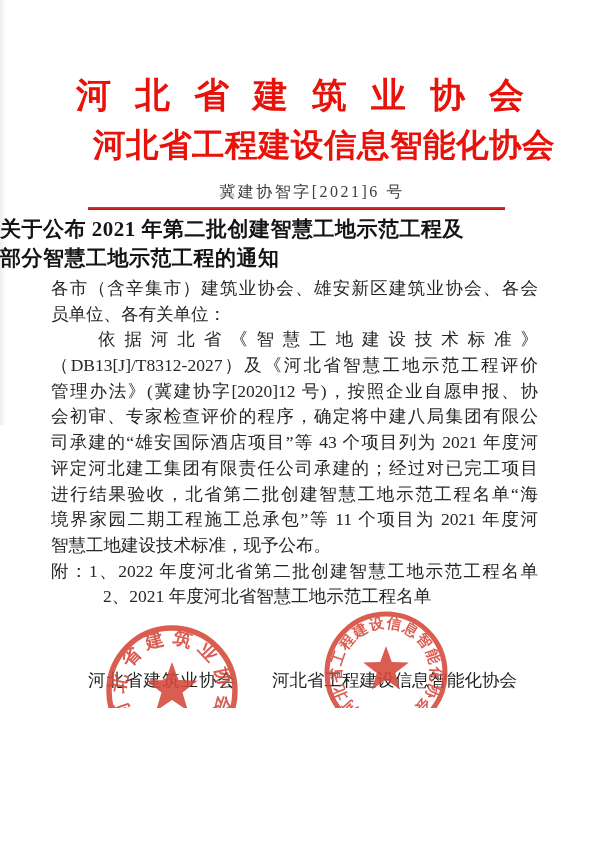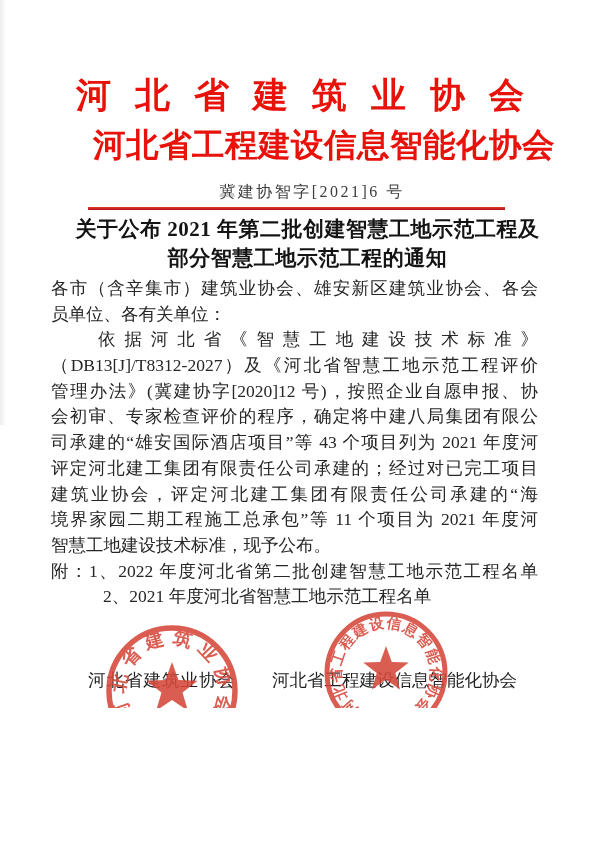--- a/index.html
+++ b/index.html
@@ -20,21 +20,21 @@
   }
   .docnum{
     position:absolute;left:0;top:182px;width:600px;text-align:center;
     font-size:16px;color:#3c3c3c;letter-spacing:2.5px;margin-left:12px;
   }
   .red-rule{
     position:absolute;left:88px;top:207px;width:417px;height:3px;
     background:linear-gradient(to bottom,#e0392f,#b3121a);
   }
   .title{
-    position:absolute;left:16px;top:215px;width:583px;text-align:center;
+    position:absolute;left:0;top:215px;width:583px;text-align:left;
     font-size:21px;font-weight:bold;color:#141414;line-height:28.5px;letter-spacing:0.5px;
   }
   .bodytext{
     position:absolute;left:51px;top:276px;width:487px;
     font-size:17.5px;color:#262626;
   }
   .ln{height:25.7px;line-height:25.7px;white-space:nowrap;}
   .ln.j{white-space:normal;text-align:justify;text-align-last:justify;text-justify:inter-ideograph;}
   .ln.ind1{text-indent:47px;}
   .ln.ind2{text-indent:52px;}
@@ -74,21 +74,21 @@
 
   <div class="bodytext">
     <div class="ln j">各市（含辛集市）建筑业协会、雄安新区建筑业协会、各会</div>
     <div class="ln">员单位、各有关单位：</div>
     <div class="ln j ind1">依据河北省《智慧工地建设技术标准》</div>
     <div class="ln j">（DB13[J]/T8312-2027）及《河北省智慧工地示范工程评价</div>
     <div class="ln j">管理办法》(冀建协字[2020]12 号)，按照企业自愿申报、协</div>
     <div class="ln j">会初审、专家检查评价的程序，确定将中建八局集团有限公</div>
     <div class="ln j">司承建的“雄安国际酒店项目”等 43 个项目列为 2021 年度河</div>
     <div class="ln j">评定河北建工集团有限责任公司承建的；经过对已完工项目</div>
-    <div class="ln j">建筑业协会，评定河北建工集团有限责任公司承建的“海</div>
+    <div class="ln j">进行结果验收，北省第二批创建智慧工地示范工程名单“海</div>
     <div class="ln j">境界家园二期工程施工总承包”等 11 个项目为 2021 年度河</div>
     <div class="ln">智慧工地建设技术标准，现予公布。</div>
     <div class="ln j">附：1、2022 年度河北省第二批创建智慧工地示范工程名单</div>
     <div class="ln ind2">2、2021 年度河北省智慧工地示范工程名单</div>
   </div>
 
   <div class="signame left">河北省建筑业协会</div>
   <div class="signame right">河北省工程建设信息智能化协会</div>
 
   <svg class="seal seal-left" width="160" height="160" viewBox="0 0 160 160">

